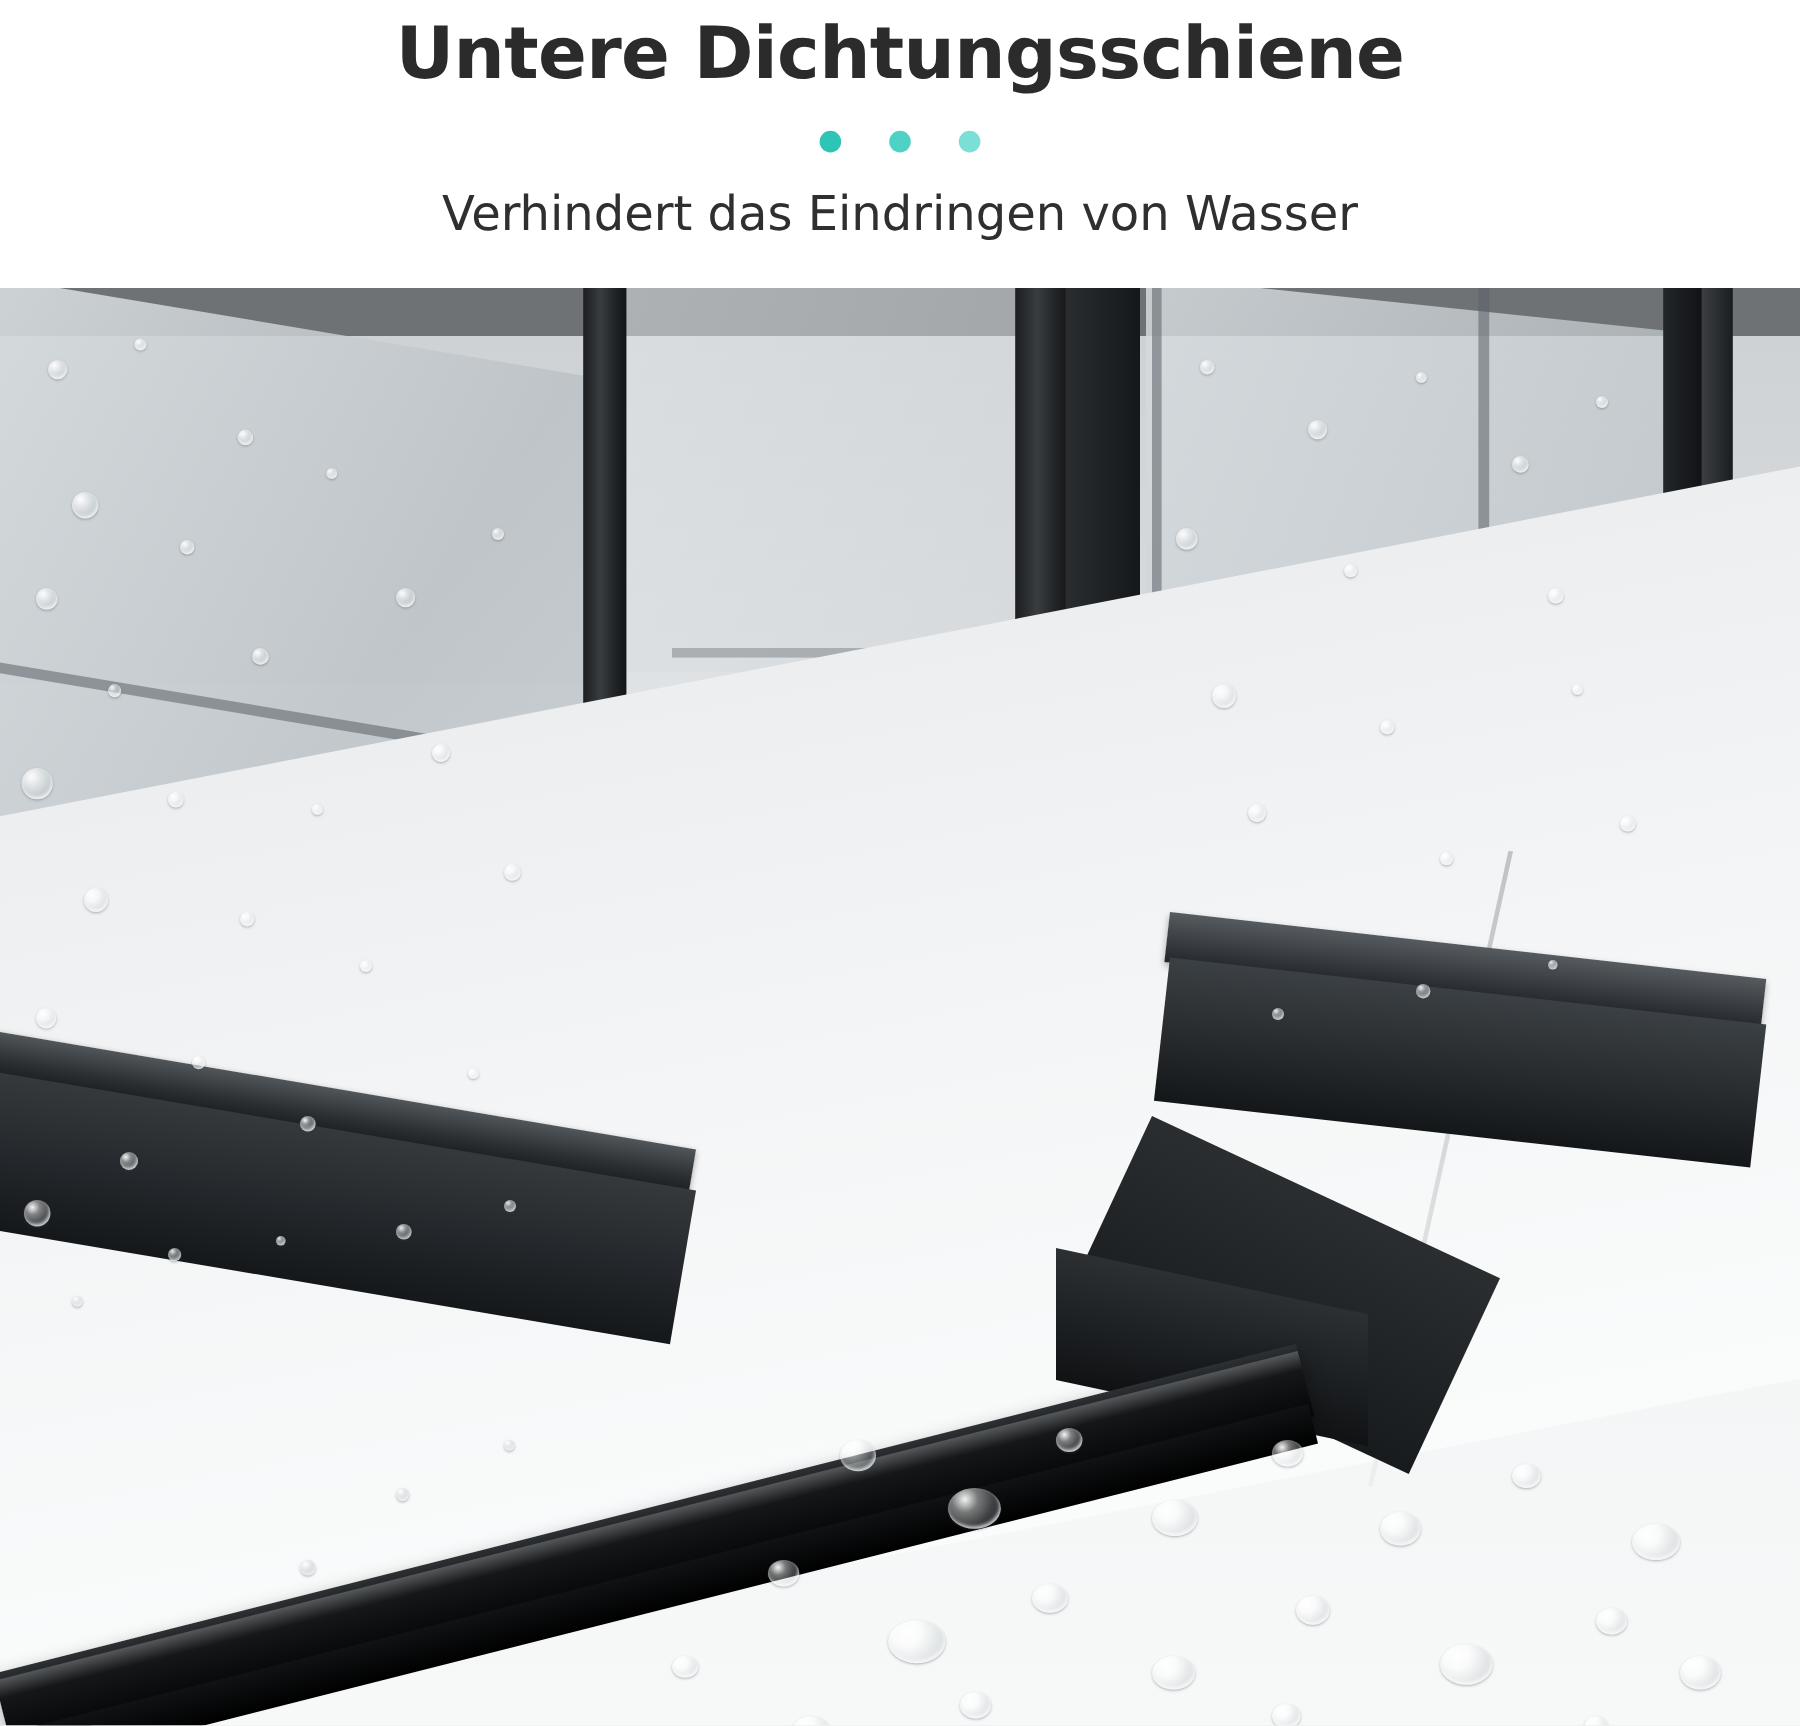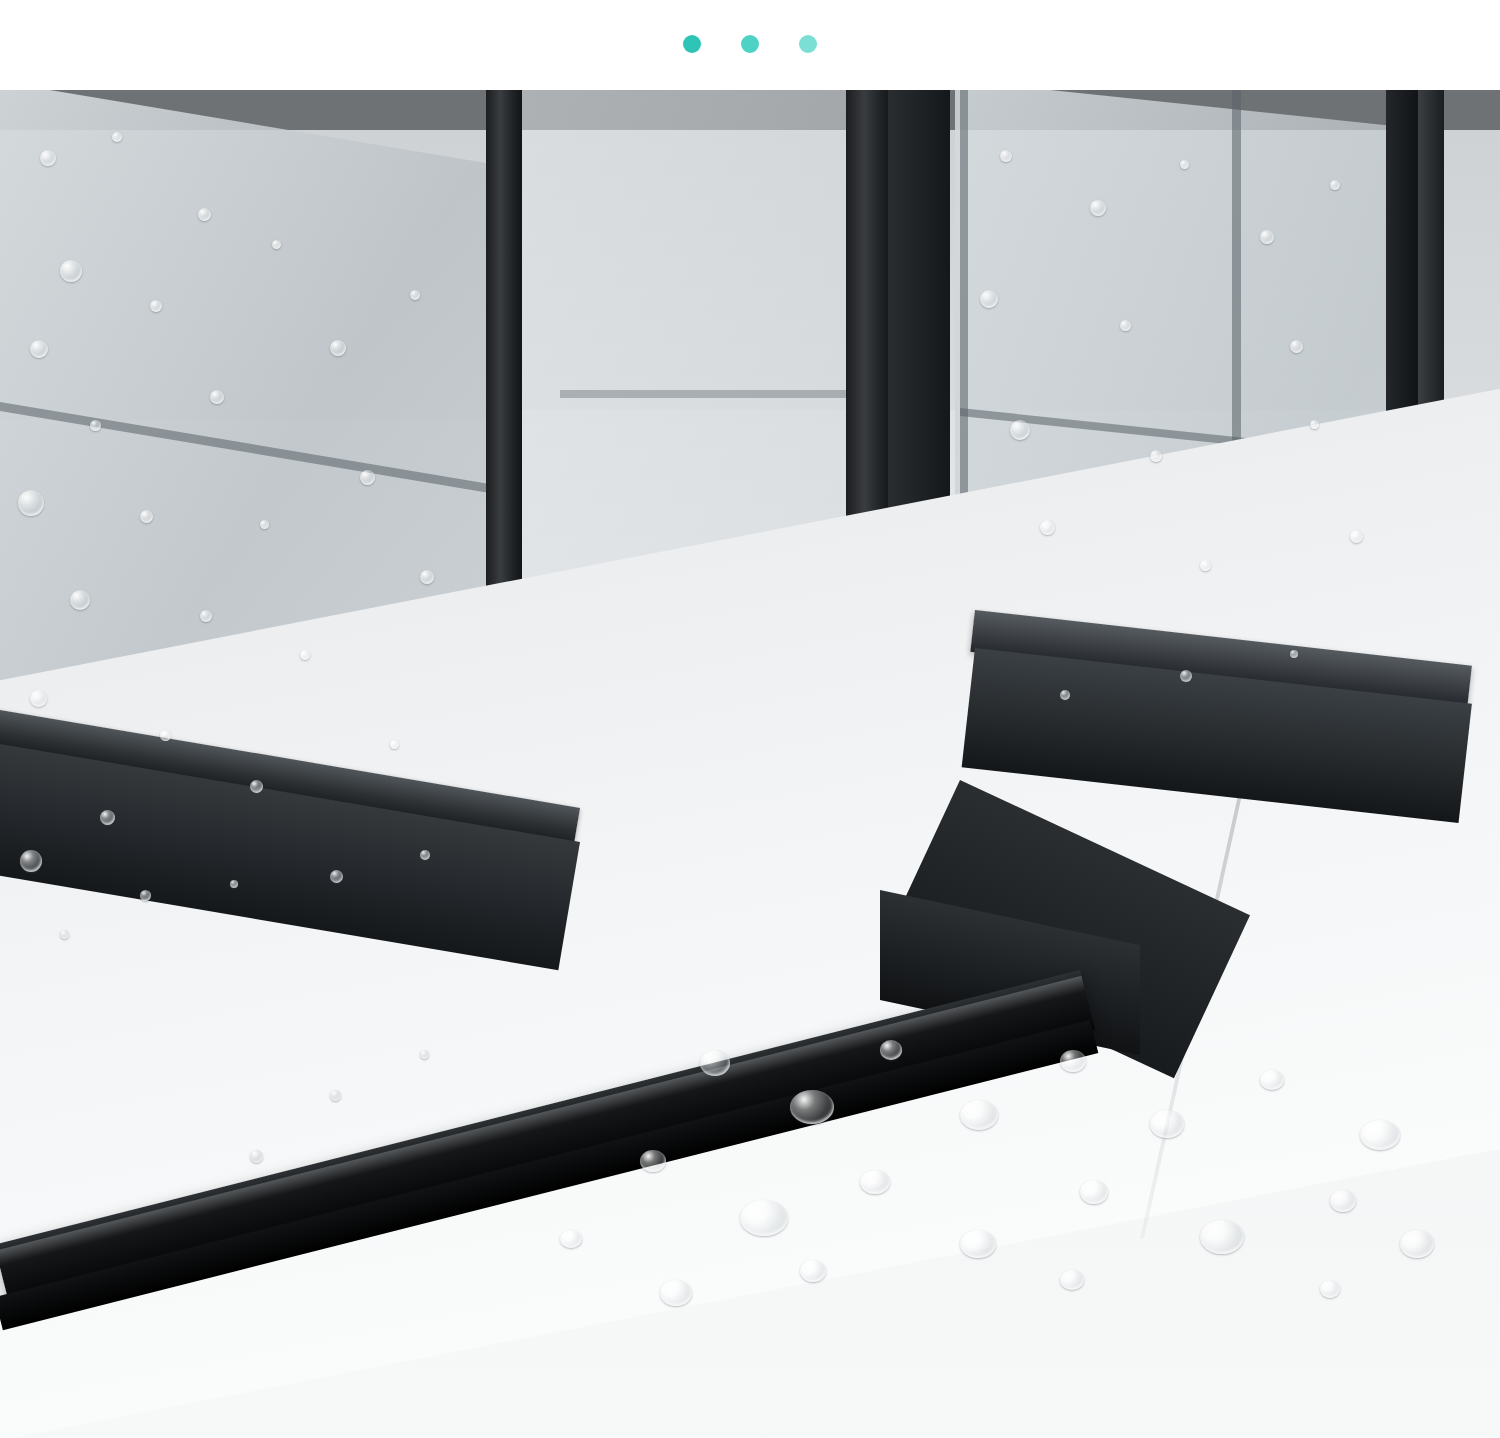--- a/index.html
+++ b/index.html
@@ -292,27 +292,29 @@
                 rgba(120,128,134,.35) 65%,
                 rgba(40,46,52,.35) 100%);
   }
 </style>
 </head>
 <body>
 
 <div class="page">
 
   <div class="header">
+    <h1 class="headline">Untere Dichtungsschiene</h1>
 
     <div class="dots">
       <span class="dot" style="background:#2ec4b6"></span>
       <span class="dot" style="background:#4fd2c6"></span>
       <span class="dot" style="background:#7bdfd6"></span>
     </div>
 
+    <p class="subhead">Verhindert das Eindringen von Wasser</p>
   </div>
 
   <div class="photo">
 
     <div class="bg-wall"></div>
     <div class="far-floor"></div>
 
     <div class="glass left"></div>
     <div class="glass mid"></div>
     <div class="glass right"></div>

